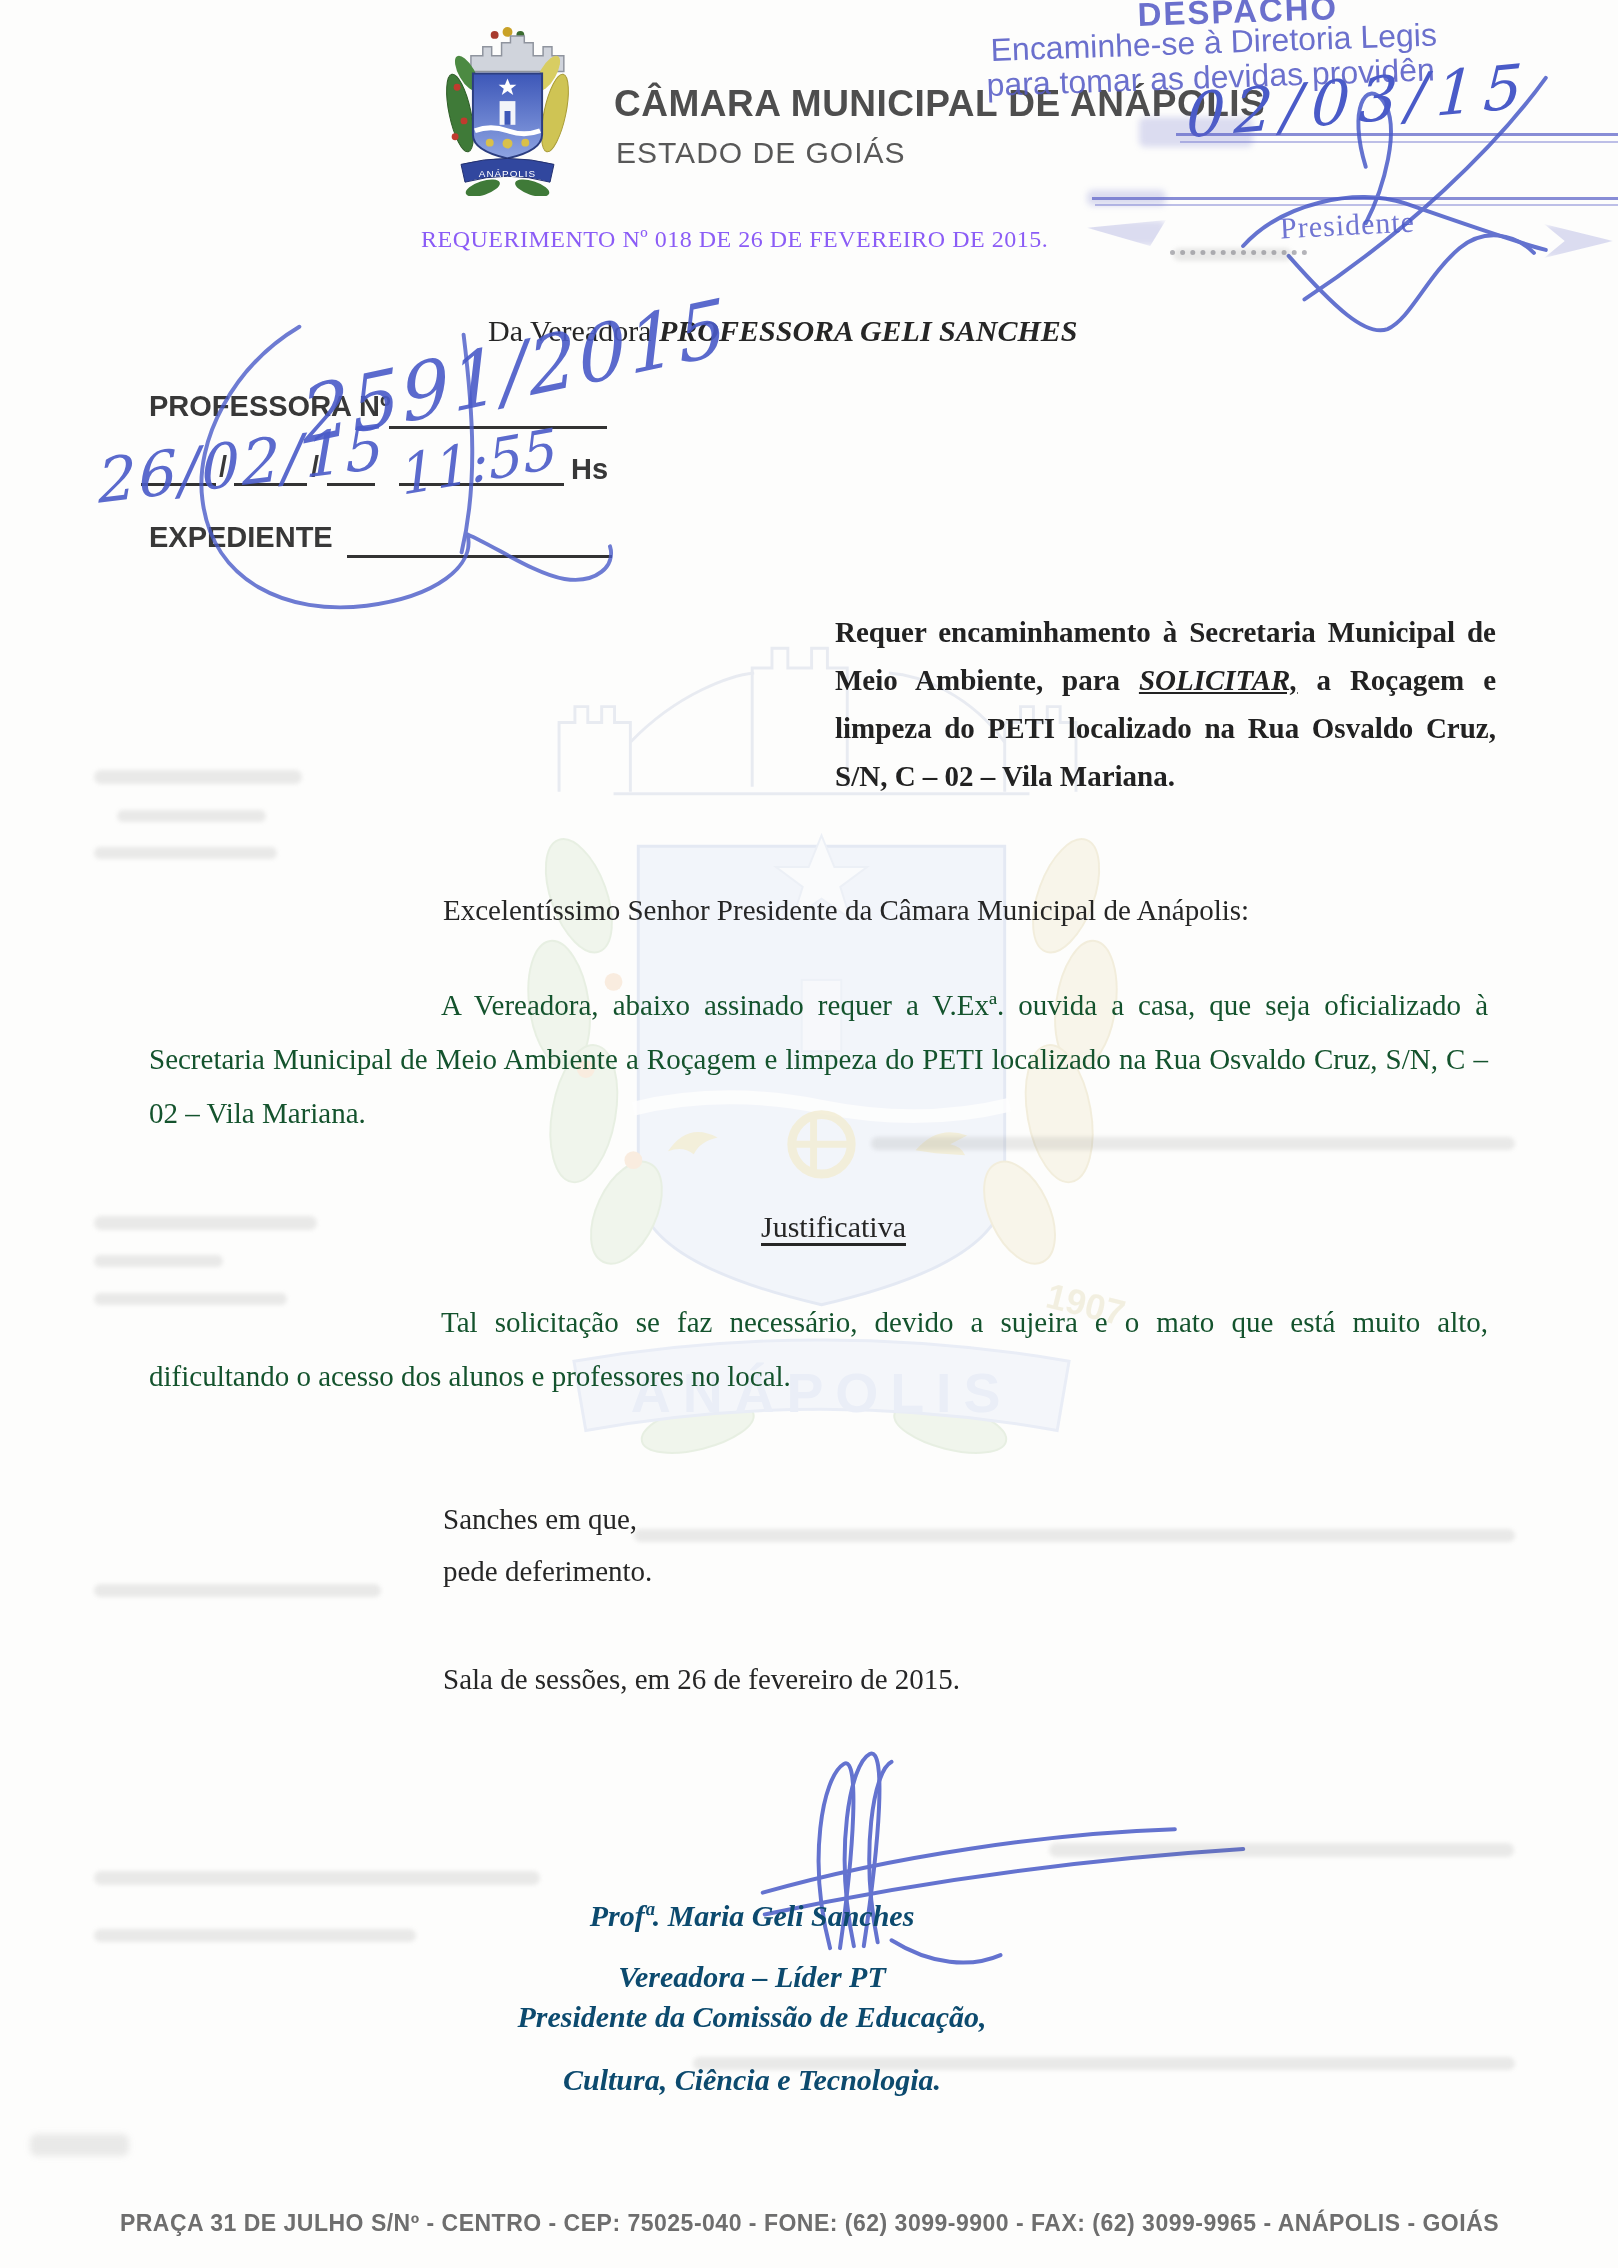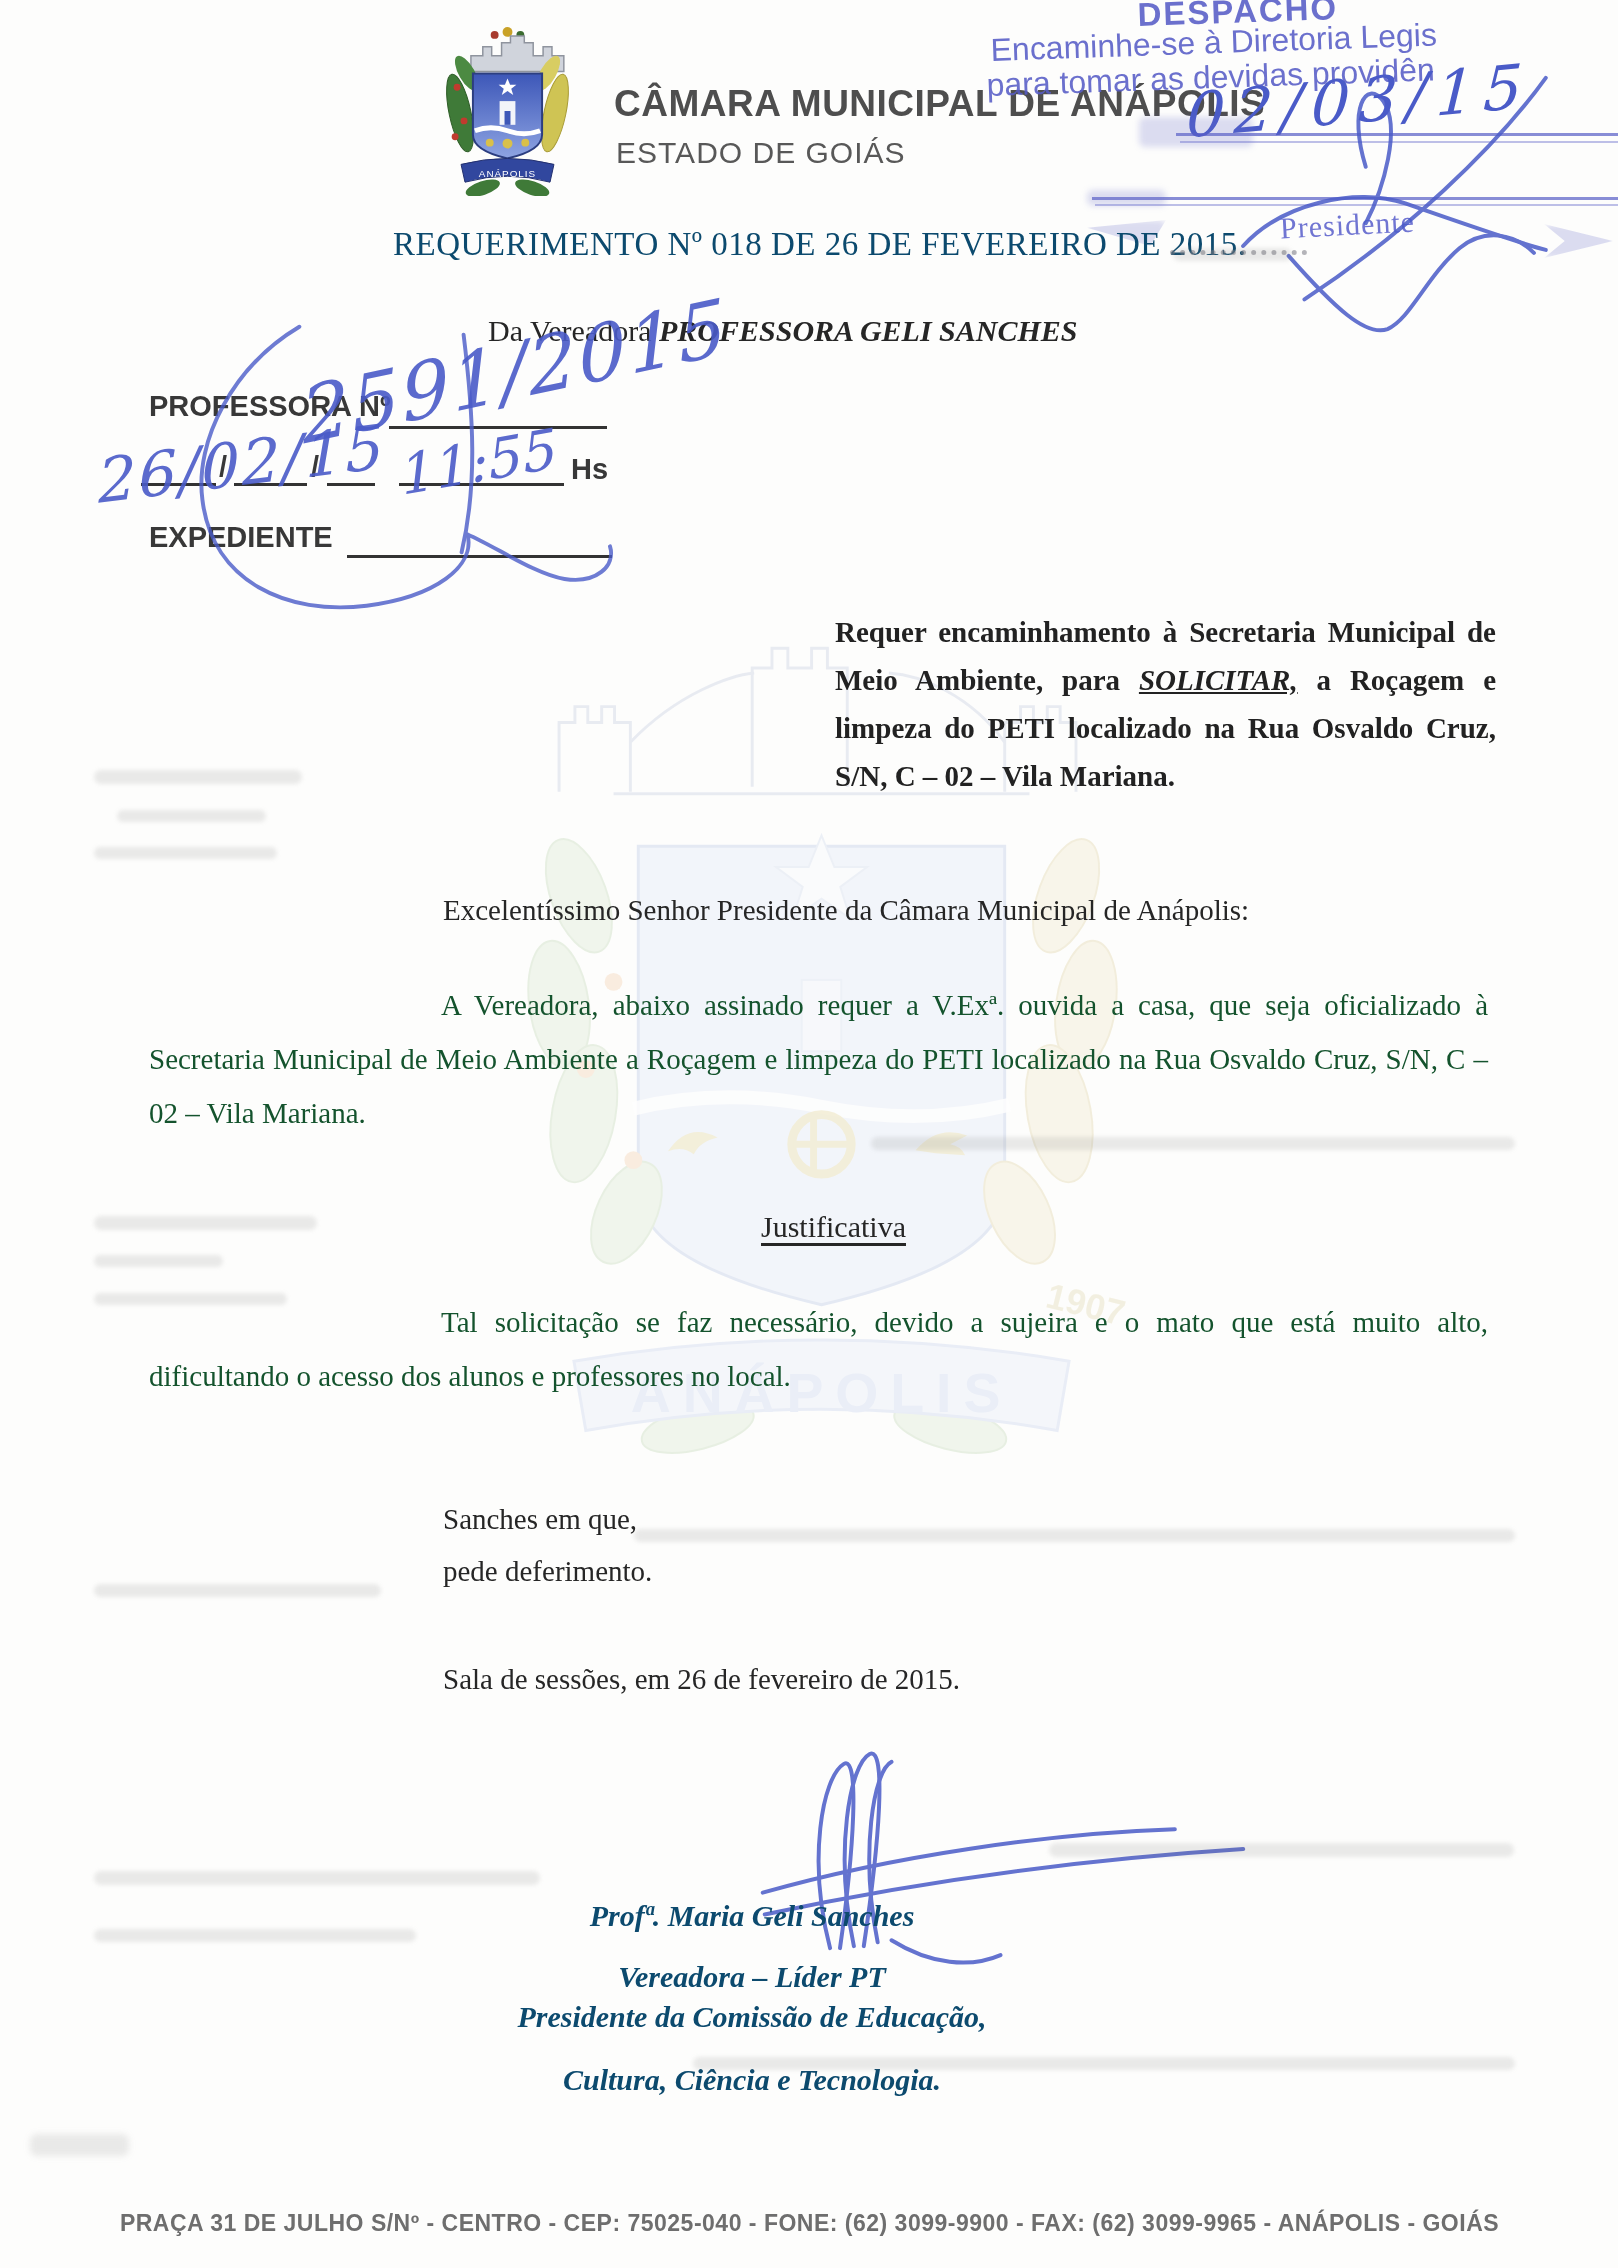--- a/index.html
+++ b/index.html
@@ -15,21 +15,21 @@
   
   .stamp{color:rgba(86,92,198,.88);font-family:"Liberation Sans",sans-serif;transform:rotate(-2deg);transform-origin:left top;}
   .stamp-title{font-size:33px;font-weight:bold;letter-spacing:2px;}
   .stamp-line{font-size:32px;white-space:nowrap;}
   .stamp-rule{border-top:3px solid rgba(86,92,198,.70);}
   .stamp-rule.thin{border-top-width:2px;opacity:.55;}
   .presidente{font-size:30px;color:rgba(96,102,205,.9);letter-spacing:1px;transform:rotate(-3deg);}
   .hand{font-style:italic;color:#4a5bc8;font-family:"DejaVu Serif",serif;white-space:nowrap;}
   .hand-big{font-size:61px;letter-spacing:9px;transform:rotate(-5deg) skewX(-8deg);}
   
-  .doc-title{font-size:33px;white-space:nowrap;letter-spacing:0.5px;color:#0c4a6e;}
+  .doc-title{font-size:24px;white-space:nowrap;letter-spacing:0.5px;color:#8b5cf6;margin-left:28px;}
   .author{font-size:30px;white-space:nowrap;margin-top:34px;}
   .author b{font-style:italic;}
   .proto{font-family:"Liberation Sans",sans-serif;font-weight:bold;font-size:29px;color:#383838;white-space:nowrap;}
   .uline{border-bottom:3px solid #333;}
   .summary{width:661px;font-weight:bold;font-size:29px;line-height:48px;text-align:justify;color:#222;}
   .summary .sol{font-style:italic;text-decoration:underline;}
   .bodytext{width:1339px;font-size:29px;line-height:54px;text-align:justify;text-indent:292px;color:#14532d;}
   .plain{font-size:29px;white-space:nowrap;}
   .just-head{width:1339px;text-align:center;font-size:30px;}
   .just-head span{text-decoration:underline;text-underline-offset:6px;}

